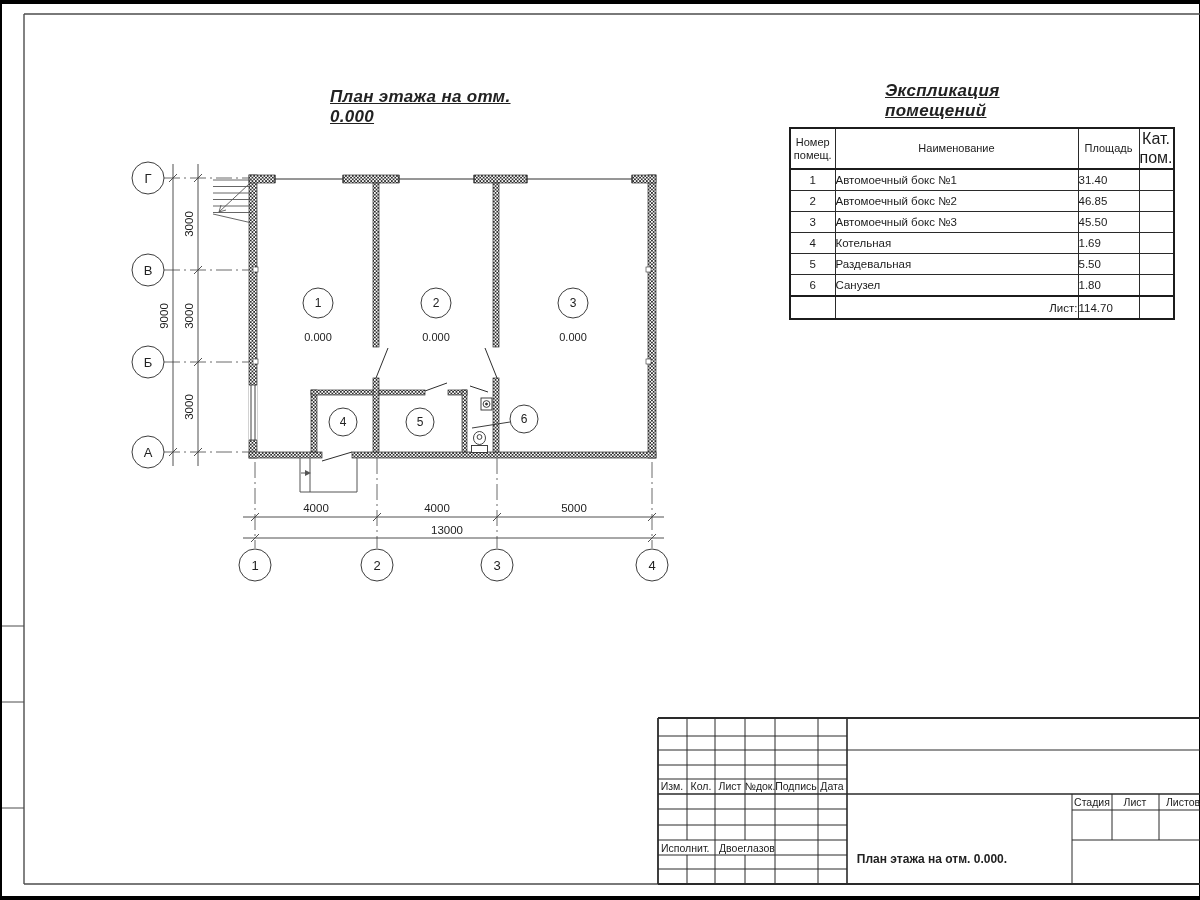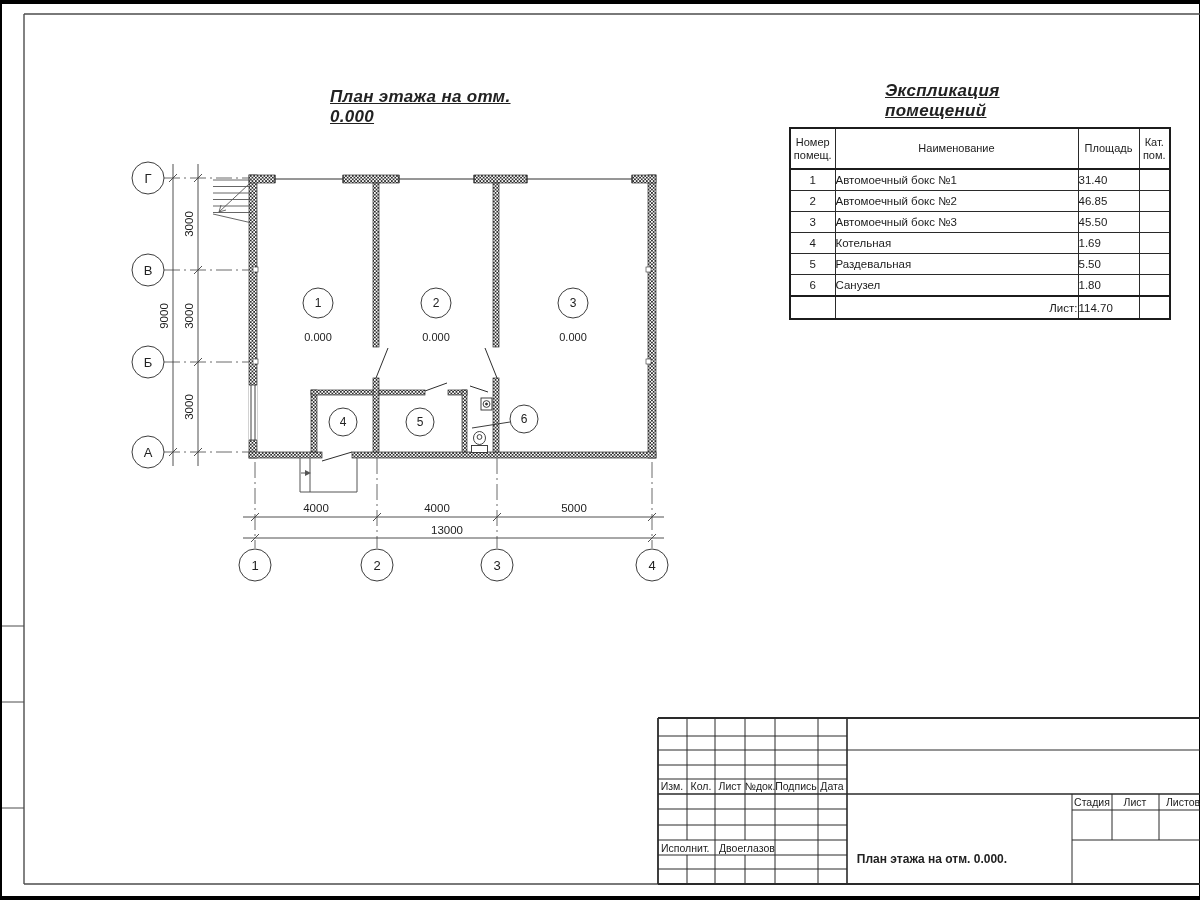--- a/index.html
+++ b/index.html
@@ -294,21 +294,21 @@
       <col style="width:45px">
       <col style="width:243px">
       <col style="width:61px">
       <col style="width:31px">
     </colgroup>
   <tbody>
       <tr class="hdr">
     <th>Номер помещ.</th>
     <th>Наименование</th>
     <th>Площадь</th>
-    <th style="font-size:11px">Кат. пом.</th>
+    <th style="font-size:16px">Кат. пом.</th>
   </tr>
   <tr>
     <td class="c">1</td>
     <td class="nm">Автомоечный бокс №1</td>
     <td class="ar">31.40</td>
     <td class="c"></td>
   </tr>
   <tr>
     <td class="c">2</td>
     <td class="nm">Автомоечный бокс №2</td>

